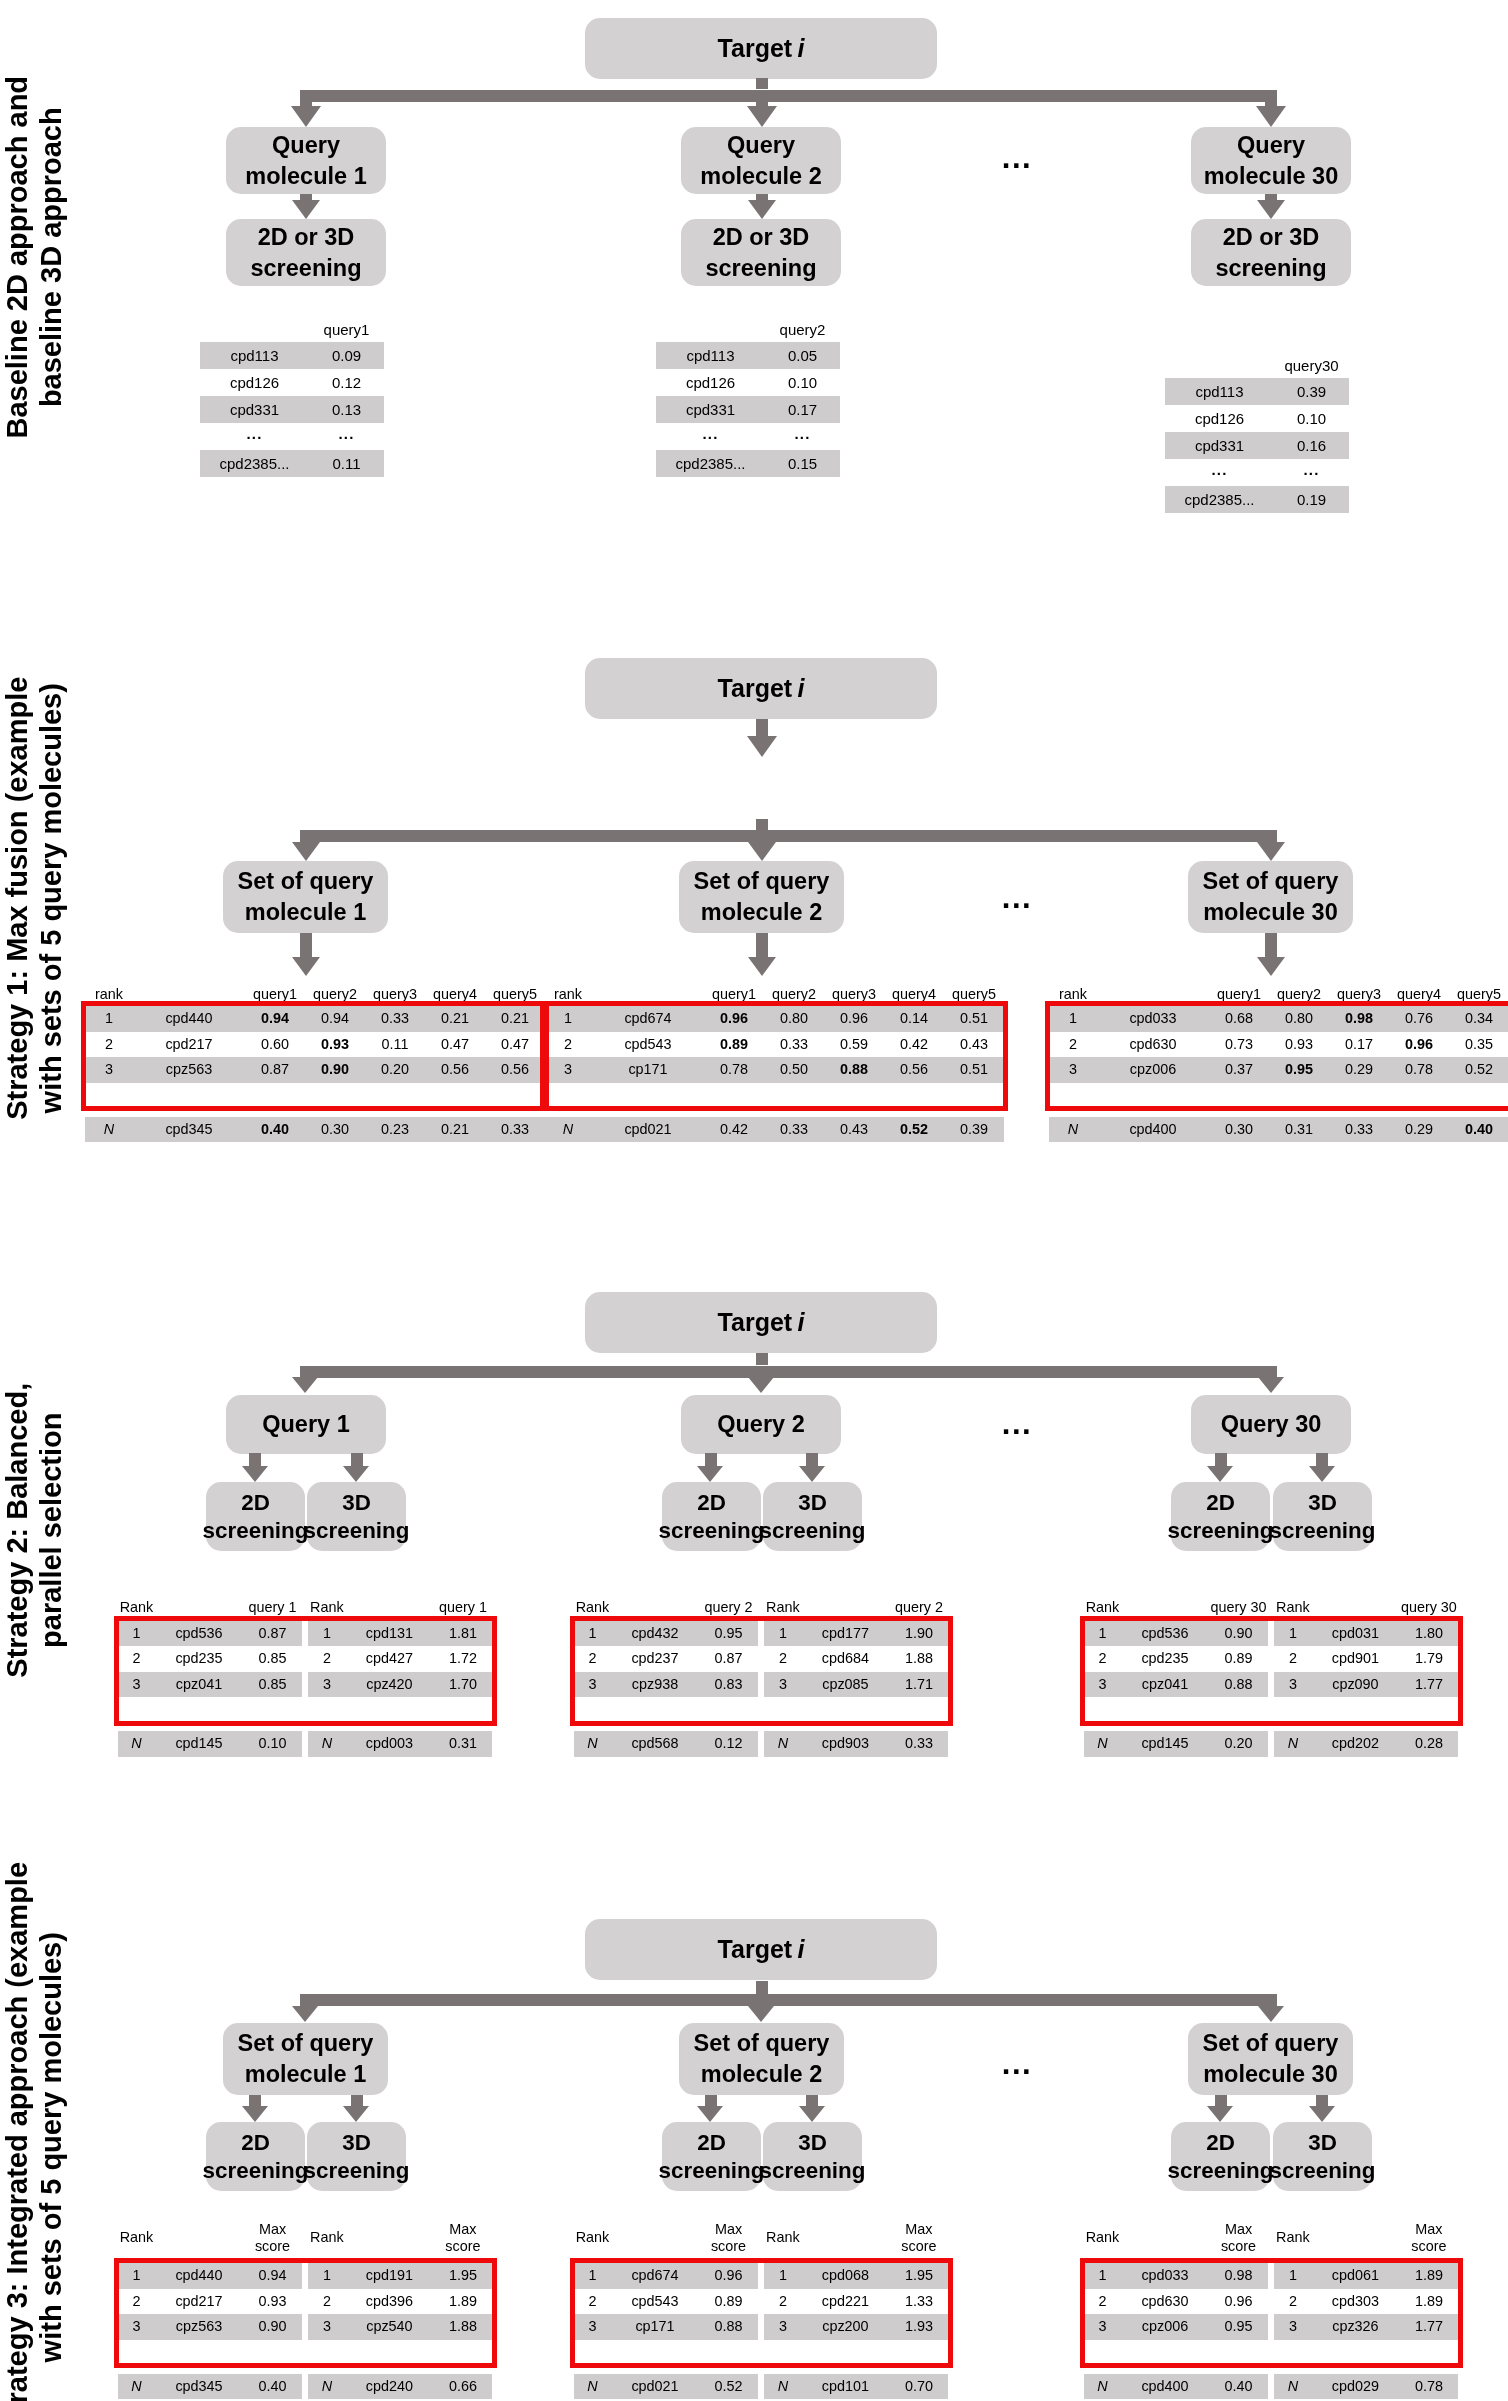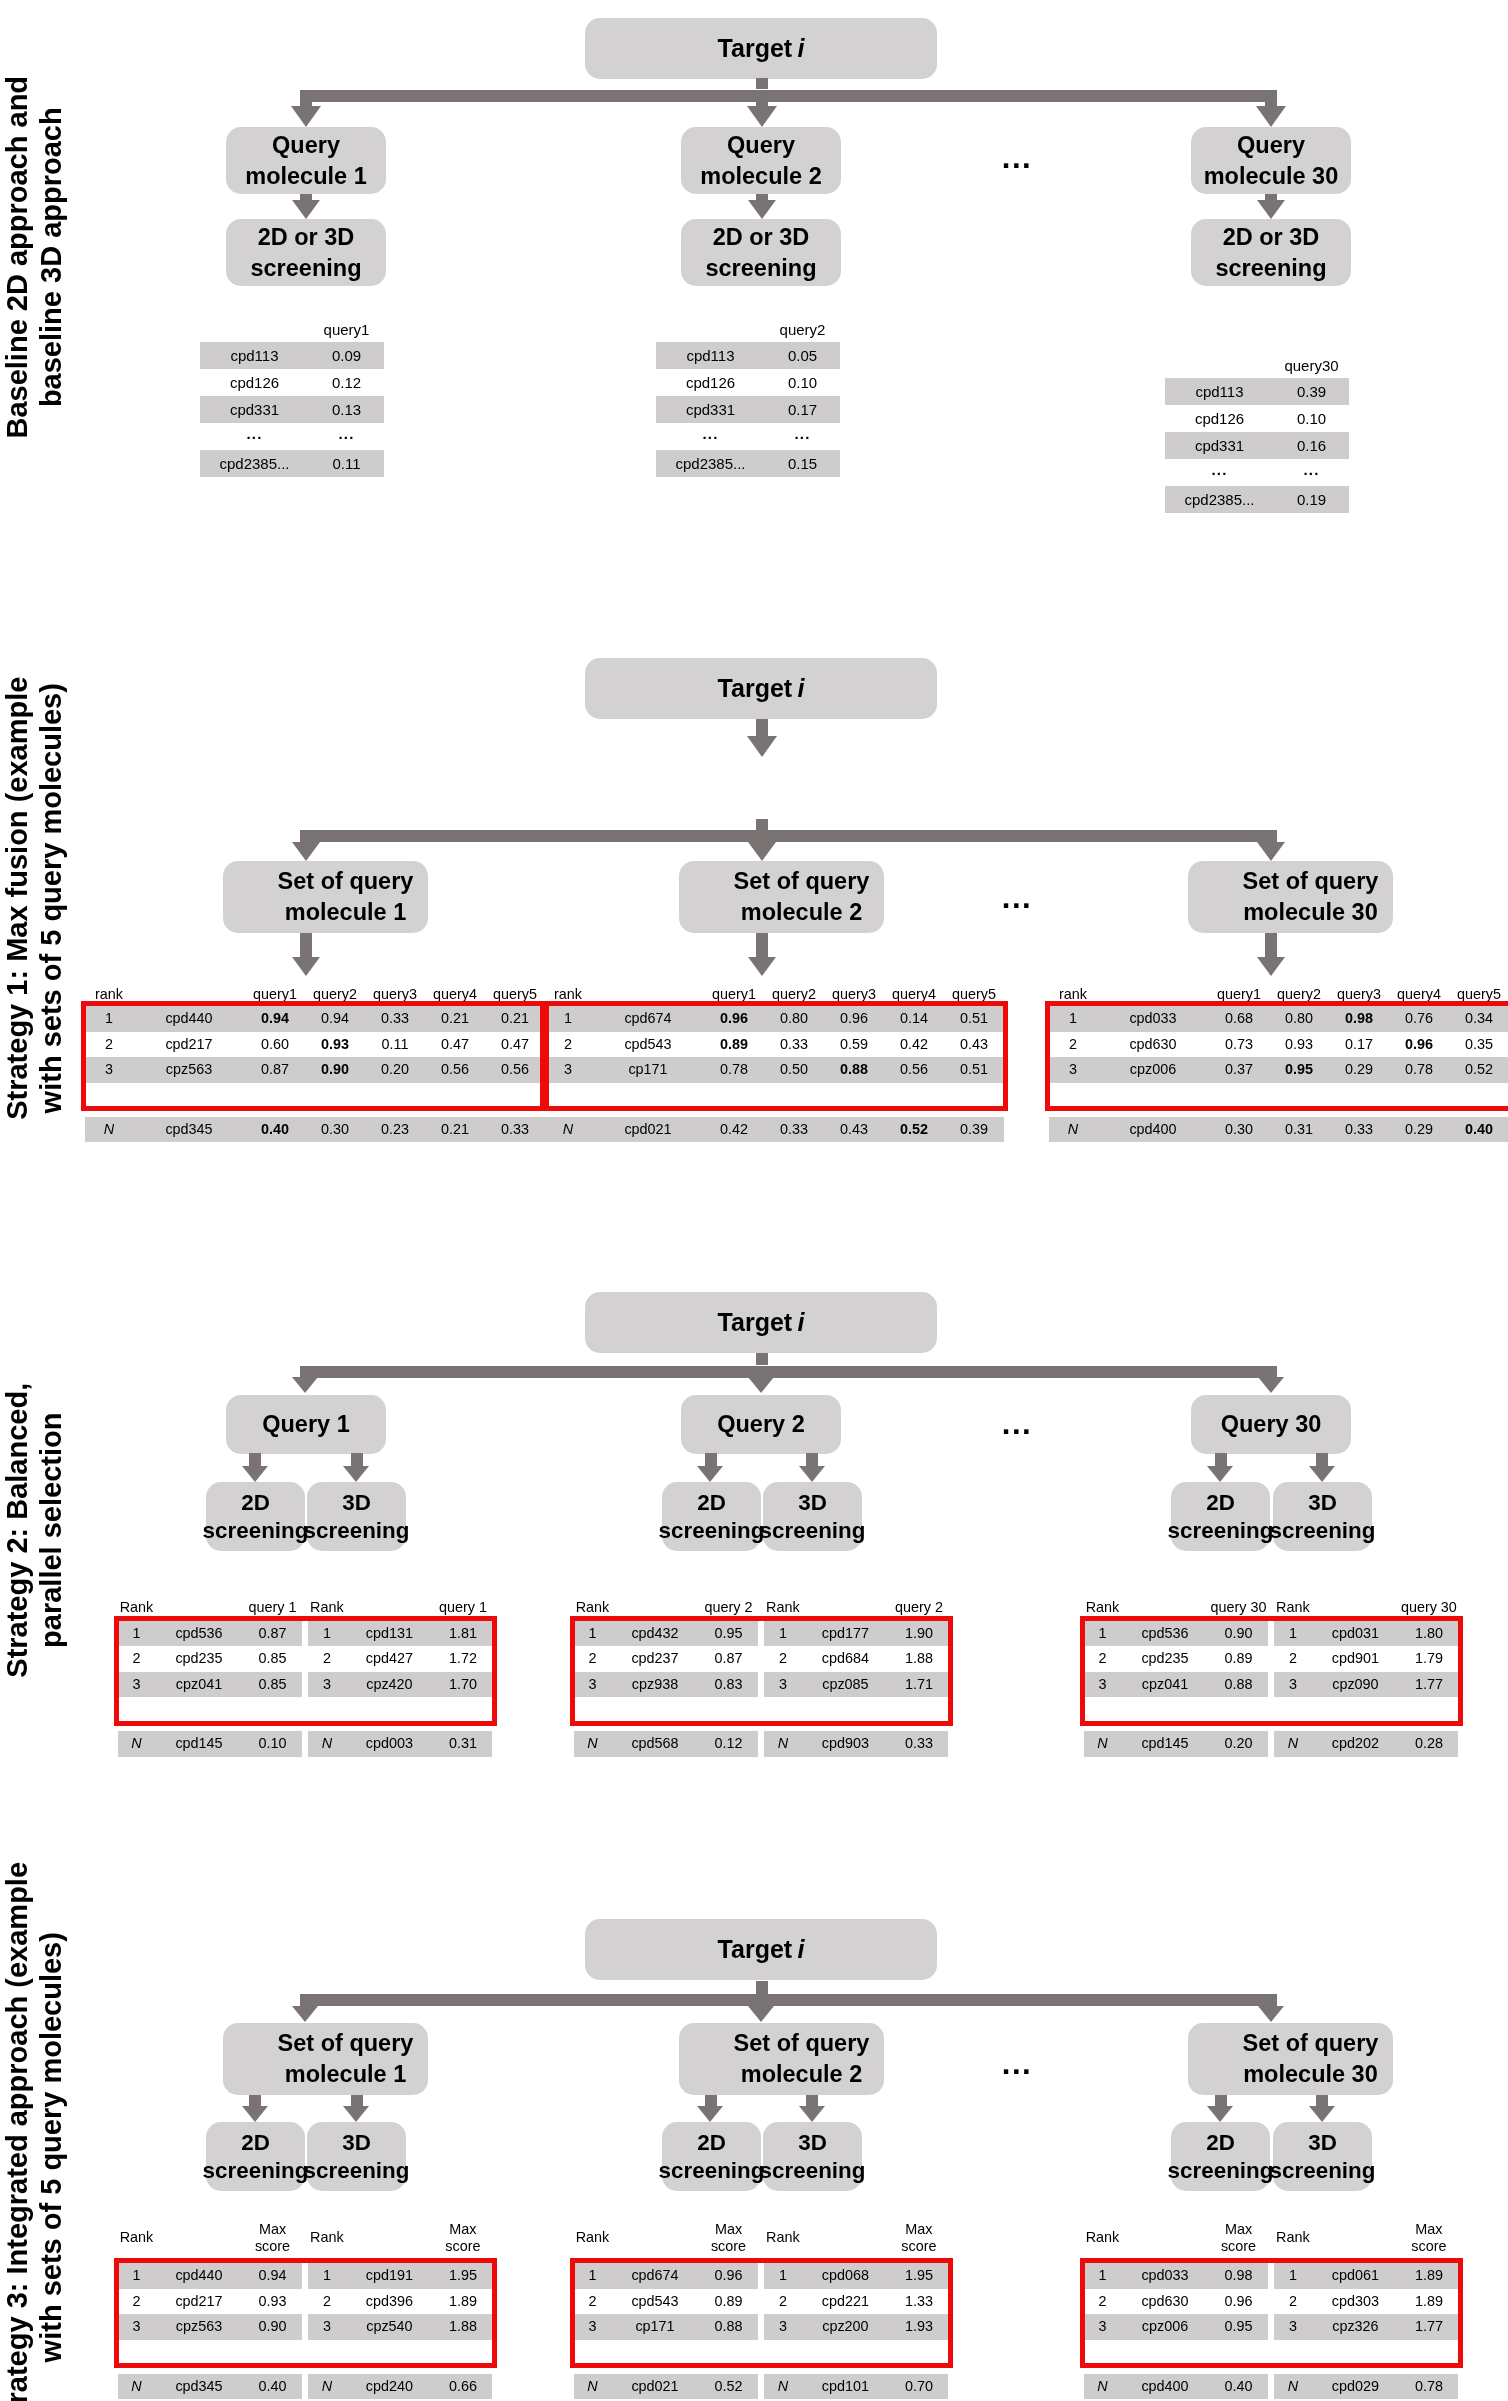--- a/index.html
+++ b/index.html
@@ -13,21 +13,21 @@
 
   
   .vlabel{position:absolute;width:800px;left:-366px;text-align:center;
           transform:rotate(-90deg);font-weight:bold;font-size:29px;line-height:1.18;white-space:nowrap;}
 
   
   .fbox{position:absolute;background:#d4d1d2;border-radius:15px;
         font-weight:bold;display:flex;flex-direction:column;align-items:center;justify-content:center;}
   .fbox.big{width:352px;height:61px;font-size:25px;}
   .fbox.mid{width:160px;height:67px;font-size:23.5px;line-height:1.3;}
-  .fbox.set{width:165px;height:72px;font-size:23.5px;line-height:1.3;padding-left:40px;}
+  .fbox.set{width:165px;height:72px;font-size:23.5px;line-height:1.3;}
   .fbox.q1l{width:160px;height:59px;font-size:23.5px;}
   .fbox.sm{width:99px;height:69px;font-size:22.4px;line-height:1.25;}
   .it{font-style:italic;margin-left:5.3px;}
 
   
   .stub{position:absolute;width:11.7px;background:#7a7374;}
   .bar{position:absolute;height:11.7px;background:#7a7374;}
   .ah{position:absolute;width:0;height:0;border-left:15px solid transparent;
       border-right:15px solid transparent;border-top:21.3px solid #7a7374;}
   .ah.m{border-left-width:14px;border-right-width:14px;border-top-width:19px;}

